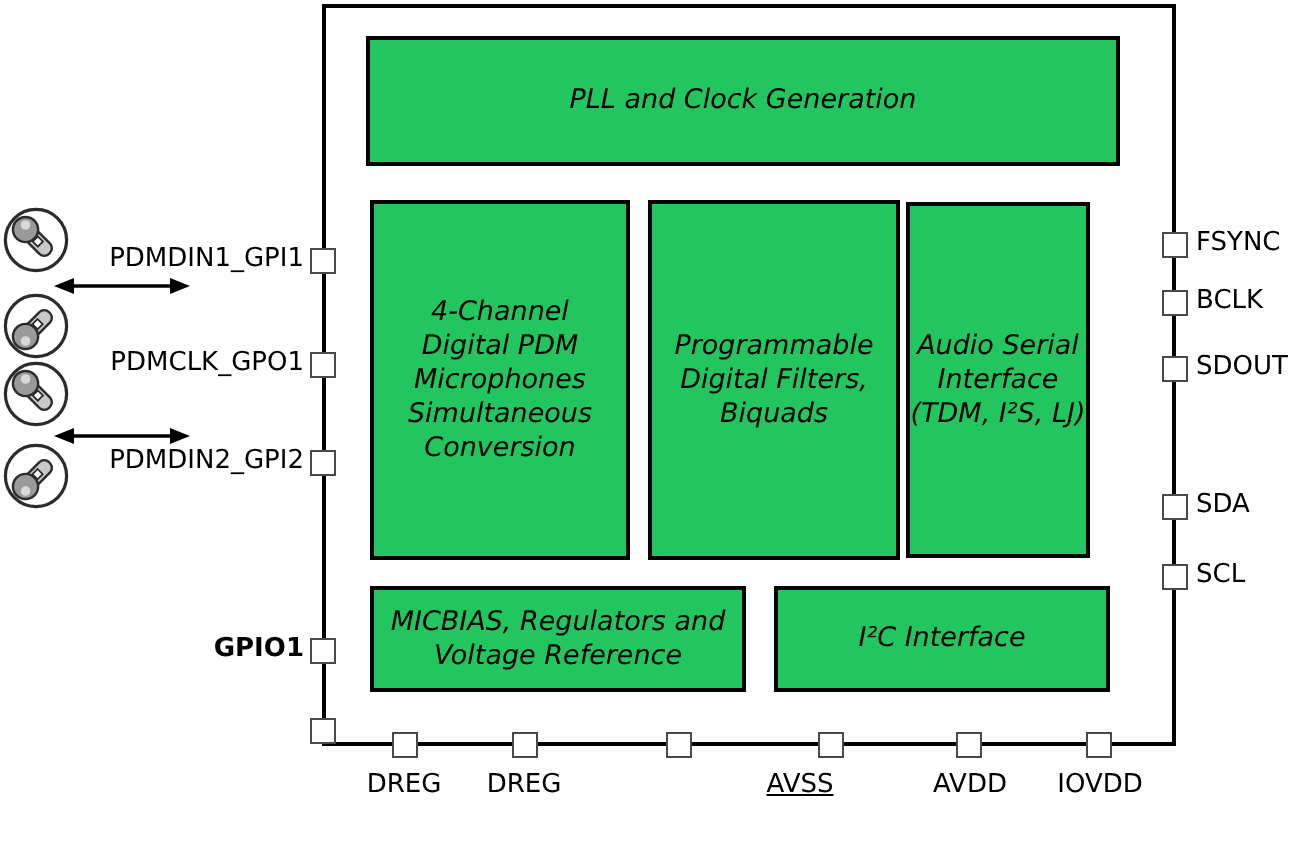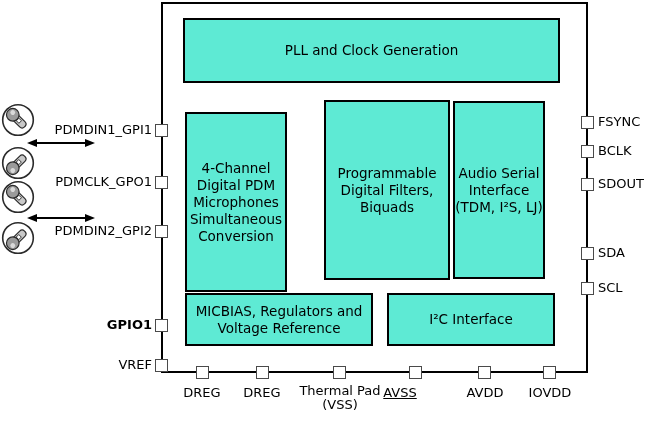--- a/index.html
+++ b/index.html
@@ -12,25 +12,26 @@
     background: #ffffff;
     overflow: hidden;
   }
   .abs { position: absolute; }
   .chip {
     border: 2px solid #000;
     background: #fff;
   }
   .block {
     border: 2px solid #000;
-    background: #5eead4;
+    background: #22c55e;
     display: flex;
     align-items: center;
     justify-content: center;
     text-align: center;
+    font-style: italic;
   }
   .block span {
     white-space: pre-line;
     font-size: 13.5px;
     line-height: 17px;
     color: #000;
   }
   .pin {
     width: 13px;
     height: 13px;
@@ -54,21 +55,21 @@
 <body>
 
 <div id="canvas">
 
   <div class="abs chip" style="left:161px; top:2px; width:427px; height:371px;"></div>
 
   <div class="abs block" style="left:183px; top:18px; width:377px; height:65px;">
     <span>PLL and Clock Generation</span>
   </div>
 
-  <div class="abs block" style="left:185px; top:112px; width:102px; height:180px;">
+  <div class="abs block" style="left:185px; top:100px; width:130px; height:180px;">
     <span>4-Channel
 Digital PDM
 Microphones
 Simultaneous
 Conversion</span>
   </div>
 
   <div class="abs block" style="left:324px; top:100px; width:126px; height:180px;">
     <span>Programmable
 Digital Filters,
@@ -106,32 +107,29 @@
   <div class="abs pin" style="left:256px; top:366px;"></div>
   <div class="abs pin" style="left:333px; top:366px;"></div>
   <div class="abs pin" style="left:409px; top:366px;"></div>
   <div class="abs pin" style="left:478px; top:366px;"></div>
   <div class="abs pin" style="left:543px; top:366px;"></div>
 
   <div class="abs pin-label pl-left" style="top:121px;">PDMDIN1_GPI1</div>
   <div class="abs pin-label pl-left" style="top:173px;">PDMCLK_GPO1</div>
   <div class="abs pin-label pl-left" style="top:222px;">PDMDIN2_GPI2</div>
   <div class="abs pin-label pl-left" style="top:316px;font-weight:bold;">GPIO1</div>
-  <div class="abs pin-label pl-left" style="top:356px;">VREF</div>
 
   <div class="abs pin-label pl-right" style="top:113px;">FSYNC</div>
   <div class="abs pin-label pl-right" style="top:142px;">BCLK</div>
   <div class="abs pin-label pl-right" style="top:175px;">SDOUT</div>
   <div class="abs pin-label pl-right" style="top:244px;text-align:center;">SDA</div>
   <div class="abs pin-label pl-right" style="top:279px;">SCL</div>
 
   <div class="abs pin-label pl-bottom" style="left:147px; top:386px;">DREG</div>
   <div class="abs pin-label pl-bottom" style="left:207px; top:386px;">DREG</div>
-  <div class="abs pin-label pl-bottom" style="left:285px; top:384px;">Thermal Pad
-(VSS)</div>
   <div class="abs pin-label pl-bottom" style="left:345px; top:386px;text-decoration:underline;">AVSS</div>
   <div class="abs pin-label pl-bottom" style="left:430px; top:386px;">AVDD</div>
   <div class="abs pin-label pl-bottom" style="left:495px; top:386px;">IOVDD</div>
 
   <div class="abs" style="left:1px; top:103px;">
     <svg width="34" height="34" viewBox="0 0 34 34">
       <circle cx="17" cy="17" r="15.3" fill="#ffffff" stroke="#2b2b2b" stroke-width="1.6"></circle>
       <g transform="rotate(45 17 17)">
         <rect x="10" y="13.3" width="16.5" height="7.4" rx="3.4" fill="#c9c9c9" stroke="#2b2b2b" stroke-width="1.2"></rect>
         <rect x="16.4" y="15.1" width="3.6" height="3.6" fill="#ffffff" stroke="#2b2b2b" stroke-width="0.9"></rect>

